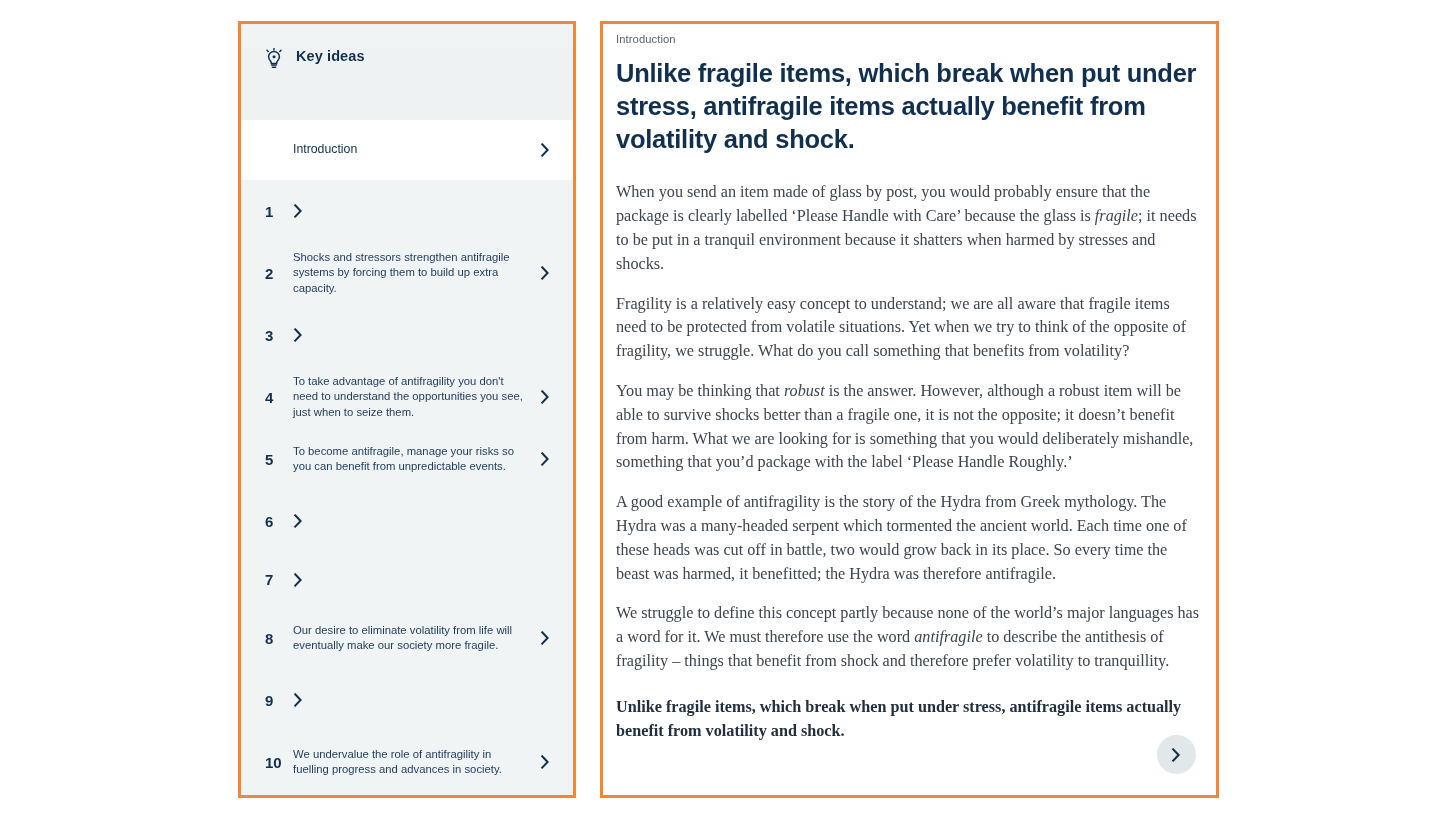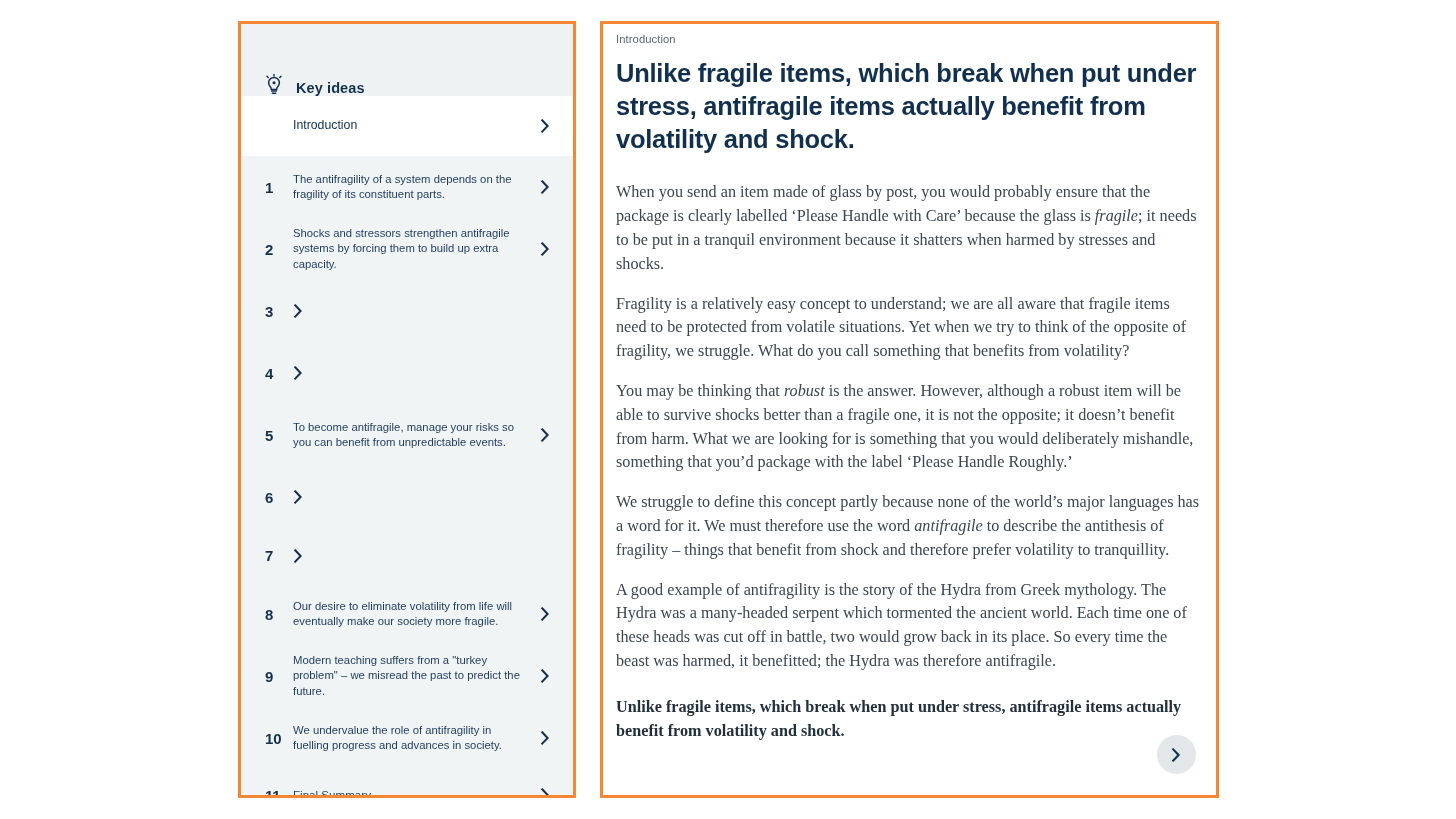--- a/index.html
+++ b/index.html
@@ -34,23 +34,24 @@
     overflow: hidden;
     display: flex;
     flex-direction: column;
   }
 
   .sidebar-header {
     flex: 0 0 auto;
     height: 72px;
     background: #eff2f2;
     display: flex;
-    align-items: flex-end;
+    align-items: flex-start;
     padding: 0 0 0 24px;
     gap: 13px;
+    margin-top: 24px;
   }
   .bulb-icon {
     width: 18px;
     height: 22px;
     flex: 0 0 auto;
     display: block;
   }
   .sidebar-header-title {
     font-size: 14.5px;
     font-weight: bold;
@@ -206,21 +207,20 @@
           <span class="num"></span>
           <span class="label">Introduction</span>
           <span style="display: flex;">
             <svg class="chev" viewBox="0 0 11 16" aria-hidden="true">
               <path d="M2.2 2.3L7.6 8l-5.4 5.7" fill="none" stroke="#11304f" stroke-width="2" stroke-linecap="square"></path>
             </svg>
           </span>
         </div>
         <div class="idea-row h3">
           <span class="num">1</span>
-          <span class="label">The antifragility of a system depends on the fragility of its constituent parts.</span>
           <span style="display: flex;">
             <svg class="chev" viewBox="0 0 11 16" aria-hidden="true">
               <path d="M2.2 2.3L7.6 8l-5.4 5.7" fill="none" stroke="#11304f" stroke-width="2" stroke-linecap="square"></path>
             </svg>
           </span>
         </div>
         <div class="idea-row h3">
           <span class="num">2</span>
           <span class="label">Shocks and stressors strengthen antifragile systems by forcing them to build up extra capacity.</span>
           <span style="display: flex;">
@@ -232,20 +232,21 @@
         <div class="idea-row h3">
           <span class="num">3</span>
           <span style="display: flex;">
             <svg class="chev" viewBox="0 0 11 16" aria-hidden="true">
               <path d="M2.2 2.3L7.6 8l-5.4 5.7" fill="none" stroke="#11304f" stroke-width="2" stroke-linecap="square"></path>
             </svg>
           </span>
         </div>
         <div class="idea-row h3">
           <span class="num">4</span>
+          <span class="label">To take advantage of antifragility you don't need to understand the opportunities you see, just when to seize them.</span>
           <span style="display: flex;">
             <svg class="chev" viewBox="0 0 11 16" aria-hidden="true">
               <path d="M2.2 2.3L7.6 8l-5.4 5.7" fill="none" stroke="#11304f" stroke-width="2" stroke-linecap="square"></path>
             </svg>
           </span>
         </div>
         <div class="idea-row h3">
           <span class="num">5</span>
           <span class="label">To become antifragile, manage your risks so you can benefit from unpredictable events.</span>
           <span style="display: flex;">
@@ -274,21 +275,20 @@
           <span class="num">8</span>
           <span class="label">Our desire to eliminate volatility from life will eventually make our society more fragile.</span>
           <span style="display: flex;">
             <svg class="chev" viewBox="0 0 11 16" aria-hidden="true">
               <path d="M2.2 2.3L7.6 8l-5.4 5.7" fill="none" stroke="#11304f" stroke-width="2" stroke-linecap="square"></path>
             </svg>
           </span>
         </div>
         <div class="idea-row h3">
           <span class="num">9</span>
-          <span class="label">Modern teaching suffers from a "turkey problem" – we misread the past to predict the future.</span>
           <span style="display: flex;">
             <svg class="chev" viewBox="0 0 11 16" aria-hidden="true">
               <path d="M2.2 2.3L7.6 8l-5.4 5.7" fill="none" stroke="#11304f" stroke-width="2" stroke-linecap="square"></path>
             </svg>
           </span>
         </div>
         <div class="idea-row h3">
           <span class="num">10</span>
           <span class="label">We undervalue the role of antifragility in fuelling progress and advances in society.</span>
           <span style="display: flex;">
@@ -313,22 +313,22 @@
     <div class="content-inner">
 
       <div class="breadcrumb">Introduction</div>
 
       <h1 class="content-title">Unlike fragile items, which break when put under stress, antifragile items actually benefit from volatility and shock.</h1>
 
       <div id="paragraphs">
           <p class="body-text">When you send an item made of glass by post, you would probably ensure that the package is clearly labelled ‘Please Handle with Care’ because the glass is <em>fragile</em>; it needs to be put in a tranquil environment because it shatters when harmed by stresses and shocks.</p>
           <p class="body-text">Fragility is a relatively easy concept to understand; we are all aware that fragile items need to be protected from volatile situations. Yet when we try to think of the opposite of fragility, we struggle. What do you call something that benefits from volatility?</p>
           <p class="body-text">You may be thinking that <em>robust</em> is the answer. However, although a robust item will be able to survive shocks better than a fragile one, it is not the opposite; it doesn’t benefit from harm. What we are looking for is something that you would deliberately mishandle, something that you’d package with the label ‘Please Handle Roughly.’</p>
+          <p class="body-text">A good example of antifragility is the story of the Hydra from Greek mythology. The Hydra was a many-headed serpent which tormented the ancient world. Each time one of these heads was cut off in battle, two would grow back in its place. So every time the beast was harmed, it benefitted; the Hydra was therefore antifragile.</p>
           <p class="body-text">We struggle to define this concept partly because none of the world’s major languages has a word for it. We must therefore use the word <em>antifragile</em> to describe the antithesis of fragility – things that benefit from shock and therefore prefer volatility to tranquillity.</p>
-          <p class="body-text">A good example of antifragility is the story of the Hydra from Greek mythology. The Hydra was a many-headed serpent which tormented the ancient world. Each time one of these heads was cut off in battle, two would grow back in its place. So every time the beast was harmed, it benefitted; the Hydra was therefore antifragile.</p>
           <p class="body-text bold">Unlike fragile items, which break when put under stress, antifragile items actually benefit from volatility and shock.</p>
         </div>
 
     </div>
 
     <button class="next-btn" title="Next">
       <svg viewBox="0 0 11 14" aria-hidden="true">
         <path d="M2.2 1.4L7.6 7l-5.4 5.6" fill="none" stroke="#11304f" stroke-width="2.1" stroke-linecap="square" stroke-linejoin="miter"></path>
       </svg>
     </button>

